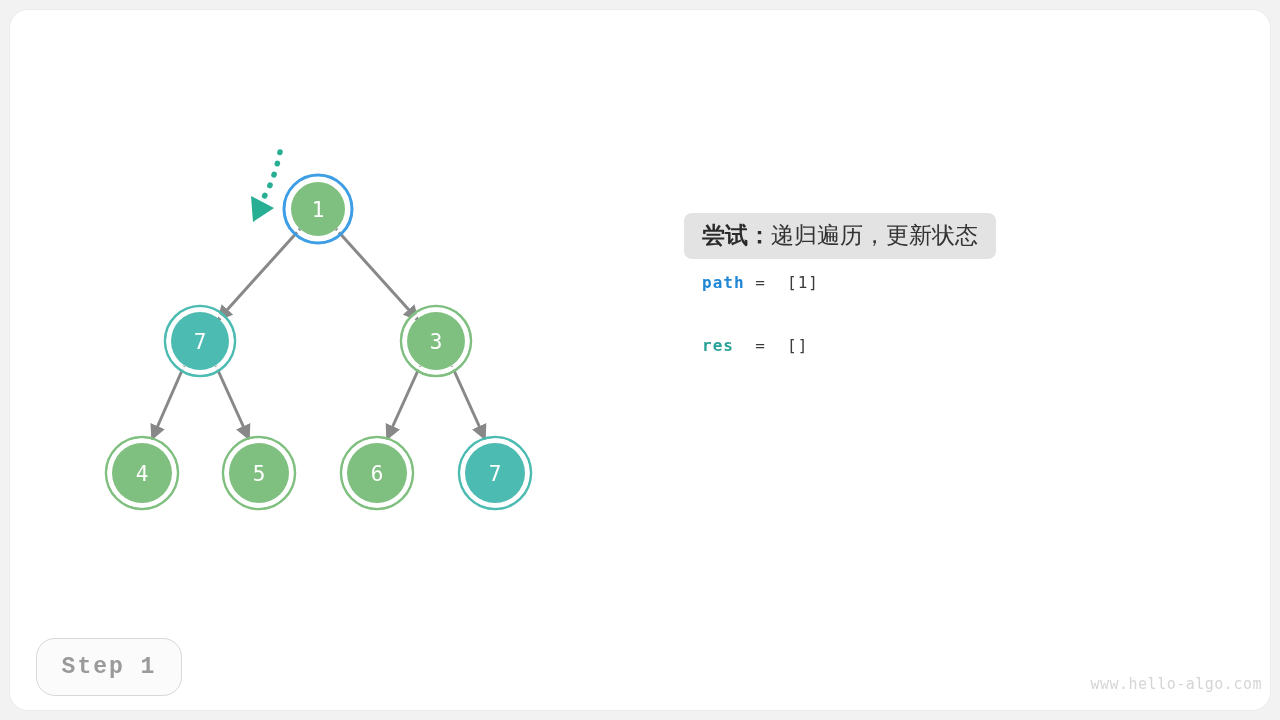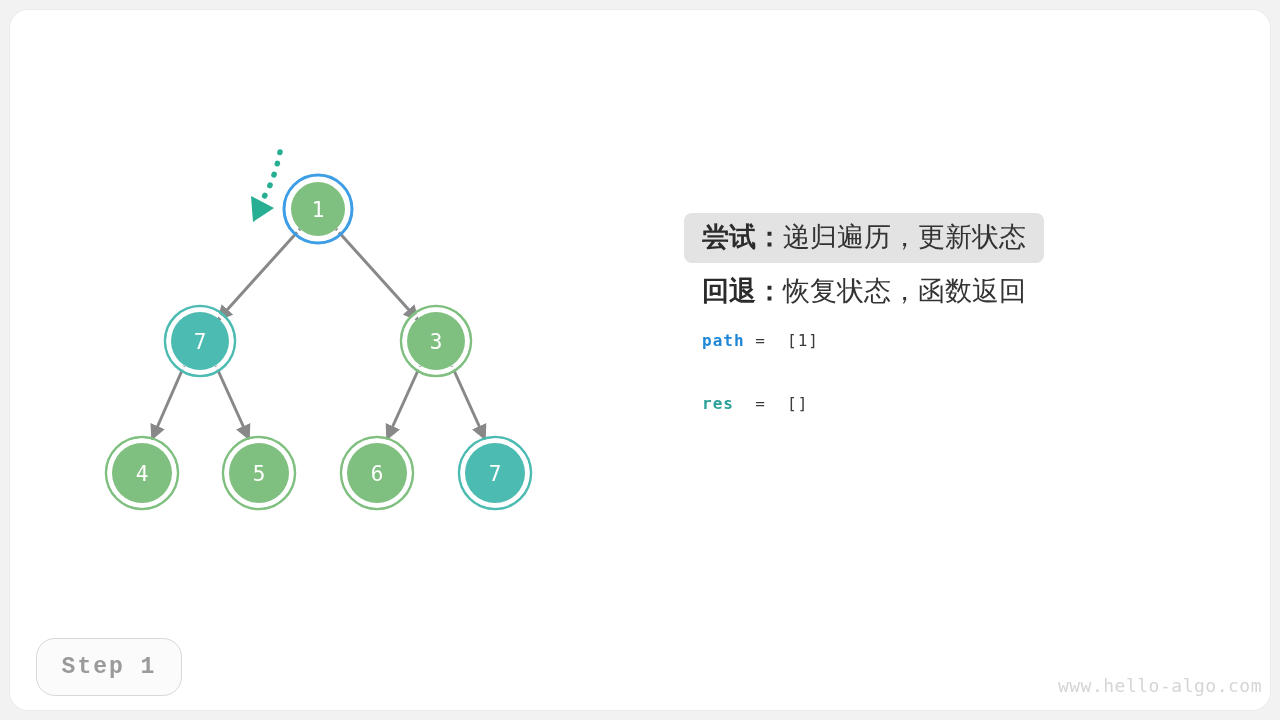--- a/index.html
+++ b/index.html
@@ -41,21 +41,21 @@
     dominant-baseline: central;
   }
   
   #info-panel {
     position: absolute;
     left: 684px;
     top: 213px;
     width: 560px;
   }
   .info-line {
-    font-size: 27px;
+    font-size: 23px;
     color: #333333;
     line-height: 1.0;
     white-space: nowrap;
   }
   .info-line .lbl {
     font-weight: bold;
     color: #2b2b2b;
   }
   #line-try {
     display: inline-block;
@@ -98,21 +98,21 @@
     font-weight: bold;
     letter-spacing: 2px;
     color: #9a9a9a;
   }
   
   #watermark {
     position: absolute;
     right: 18px;
     top: 675px;
     font-family: "DejaVu Sans Mono", "Liberation Mono", monospace;
-    font-size: 18px;
+    font-size: 15px;
     letter-spacing: 0.5px;
     color: #d5d5d5;
   }
 </style>
 </head>
 <body>
 
 <div id="stage">
 
   <div id="canvas-frame"></div>
@@ -191,23 +191,20 @@
 
     </g>
   </svg>
 
   <div id="info-panel">
 
     <div class="info-line">
       <span id="line-try"><span class="lbl">尝试：</span><span>递归遍历，更新状态</span></span>
     </div>
 
-    <div class="info-line">
-      <span id="line-back"><span class="lbl">回退：</span><span>恢复状态，函数返回</span></span>
-    </div>
 
     <div class="var-line" id="line-path"><span class="var-path">path</span><span> =  [1]</span></div>
 
     <div class="var-line" id="line-res"><span class="var-res">res</span><span>  =  []</span></div>
 
   </div>
 
   <div id="step-badge">
     <span>Step 1</span>
   </div>

